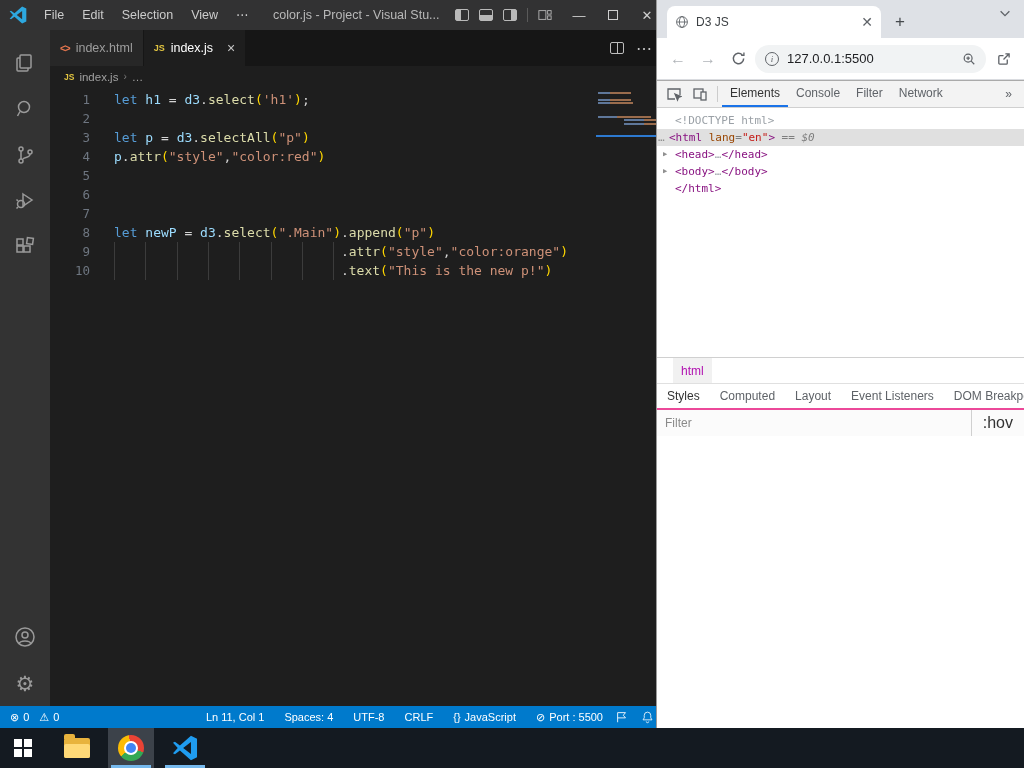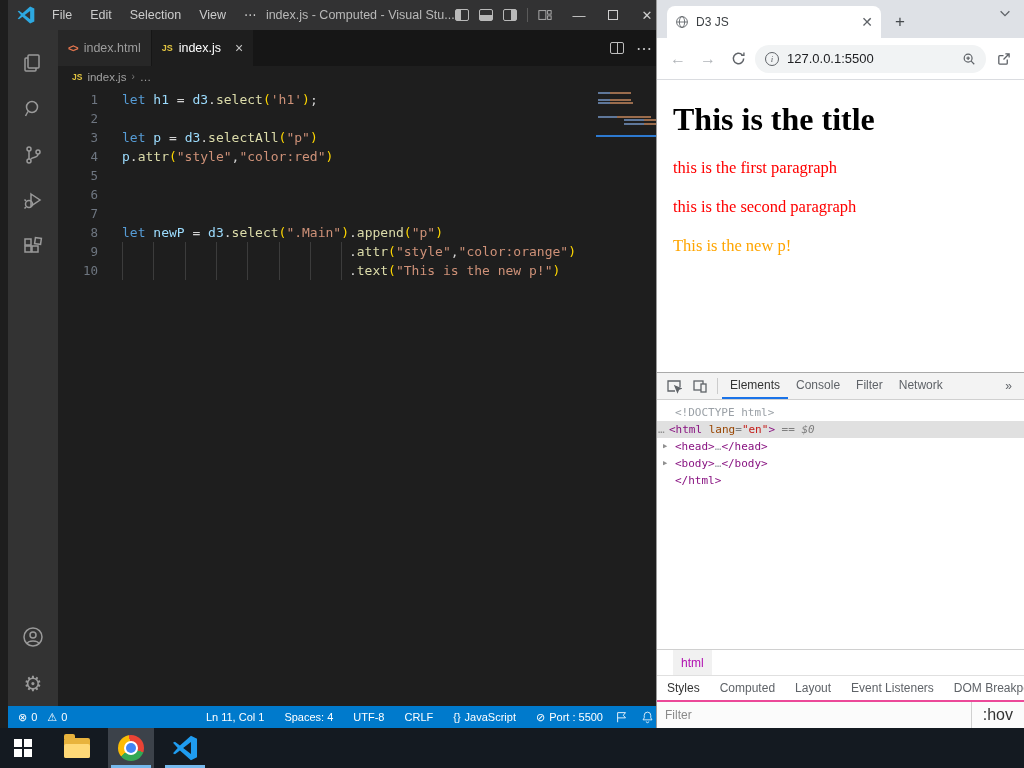--- a/index.html
+++ b/index.html
@@ -1,21 +1,21 @@
 <!DOCTYPE html>
 <html><head>
 <meta charset="utf-8">
 <style>
   * { margin:0; padding:0; box-sizing:border-box; }
   html,body { width:1024px; height:768px; overflow:hidden; background:#000; }
   body { font-family:"Liberation Sans", sans-serif; }
   #screen { position:relative; width:1024px; height:768px; }
 
   
-  #vscode { position:absolute; left:0; top:0; width:664px; height:728px; background:#1e1e1e; display:flex; flex-direction:column;padding-left:8px; }
+  #vscode { position:absolute; left:0; top:0; width:664px; height:728px; background:#1e1e1e; display:flex; flex-direction:column; }
   .titlebar { height:30px; background:#323233; display:flex; align-items:center; color:#cccccc; font-size:12.5px; flex:none; }
   .vs-logo { width:18px; height:18px; margin:0 8px 0 9px; flex:none; }
   .menu-item { padding:0 9px; line-height:30px; cursor:default; }
   .win-title { flex:1; text-align:center; color:#b9b9b9; white-space:nowrap; overflow:hidden; font-size:12.5px; }
   .layout-icons { display:flex; align-items:center; gap:10px; margin-right:10px; color:#c5c5c5; }
   .lt-box { width:14px; height:12px; border:1px solid #b9b9b9; border-radius:2px; position:relative; }
   .lt-box.left::after  { content:""; position:absolute; left:0; top:0; width:5px; height:100%; background:#b9b9b9; }
   .lt-box.bottom::after{ content:""; position:absolute; left:0; bottom:0; width:100%; height:5px; background:#b9b9b9; }
   .lt-box.right::after { content:""; position:absolute; right:0; top:0; width:5px; height:100%; background:#b9b9b9; }
   .lt-sep { width:1px; height:14px; background:#5a5a5a; }
@@ -134,21 +134,21 @@
       <svg class="vs-logo" viewBox="0 0 24 24">
         <path fill="#2da8e0" d="M17.5 0.6 L7.3 9.7 L2.7 6.2 L0.9 7.1 L5.3 12 L0.9 16.9 L2.7 17.8 L7.3 14.3 L17.5 23.4 L23.1 20.6 L23.1 3.4 Z M17.5 6.5 L17.5 17.5 L10.3 12 Z"></path>
       </svg>
       <div style="display:flex">
           <div class="menu-item">File</div>
           <div class="menu-item">Edit</div>
           <div class="menu-item">Selection</div>
           <div class="menu-item">View</div>
           <div class="menu-item">⋯</div>
         </div>
-      <div class="win-title">index.js - Computed - Visual Stu...</div>
+      <div class="win-title">color.js - Project - Visual Stu...</div>
       <div class="layout-icons">
         <span class="lt-box left"></span>
         <span class="lt-box bottom"></span>
         <span class="lt-box right"></span>
         <span class="lt-sep"></span>
         <svg width="14" height="14" viewBox="0 0 16 16">
           <rect x="1" y="3" width="8" height="10" fill="none" stroke="#b9b9b9"></rect>
           <rect x="11" y="3" width="4" height="4" fill="none" stroke="#b9b9b9"></rect>
           <rect x="11" y="9" width="4" height="4" fill="none" stroke="#b9b9b9"></rect>
         </svg>
@@ -336,28 +336,20 @@
             <path d="M10.5 10.5 L14 14 M5 7 h4 M7 5 v4"></path>
         </svg>
       </div>
       <div class="nav-btn">
         <svg width="15" height="15" viewBox="0 0 16 16" fill="none" stroke="#5f6368" stroke-width="1.4">
           <path d="M8 9 L14 3 M10 3 h4 v4 M12 9 v4 a1 1 0 0 1 -1 1 H4 a1 1 0 0 1 -1 -1 V6 a1 1 0 0 1 1 -1 h4"></path>
         </svg>
       </div>
     </div>
 
-    <div class="c-page">
-      <h1 class="page-h1">This is the title</h1>
-      <div>
-          <p class="page-p" style="color: rgb(255, 0, 0);">this is the first paragraph</p>
-          <p class="page-p" style="color: rgb(255, 0, 0);">this is the second paragraph</p>
-          <p class="page-p" style="color: rgb(255, 165, 0);">This is the new p!</p>
-        </div>
-    </div>
 
     <div class="devtools">
       <div class="dt-toolbar">
         <div class="dt-tbtn">
           <svg width="16" height="16" viewBox="0 0 16 16" fill="none" stroke="#5f6368" stroke-width="1.3">
             <path d="M9 13 H2 V3 h12 v6"></path>
               <path d="M9 8 l6 2.5 l-2.5 1 l-1 2.5 Z" fill="#5f6368"></path>
           </svg>
         </div>
         <div class="dt-tbtn">

